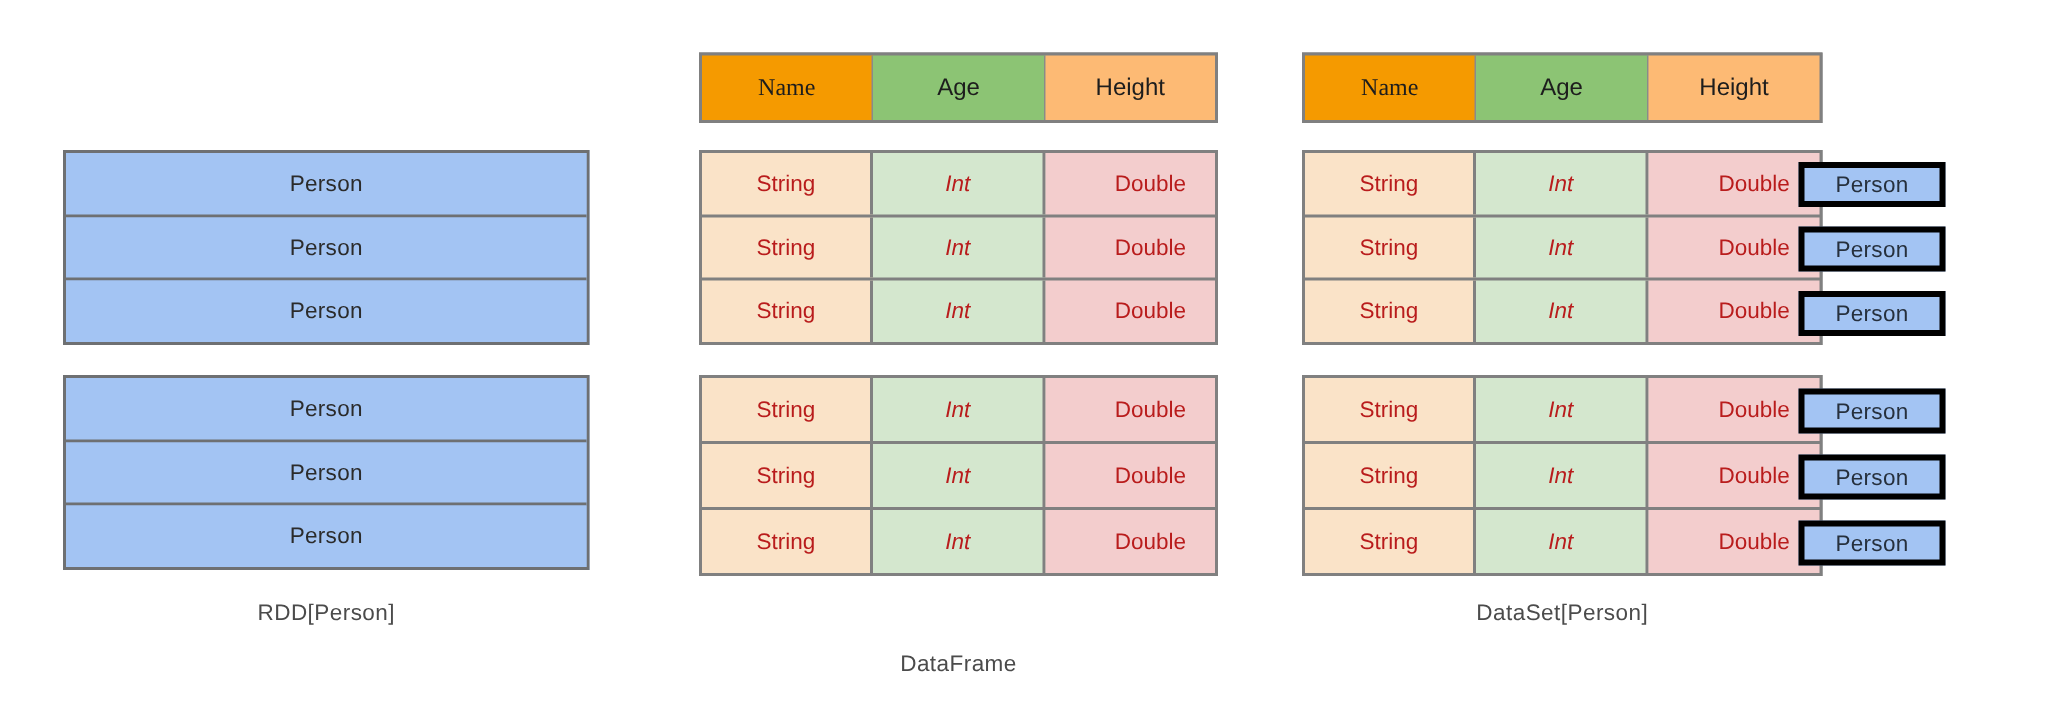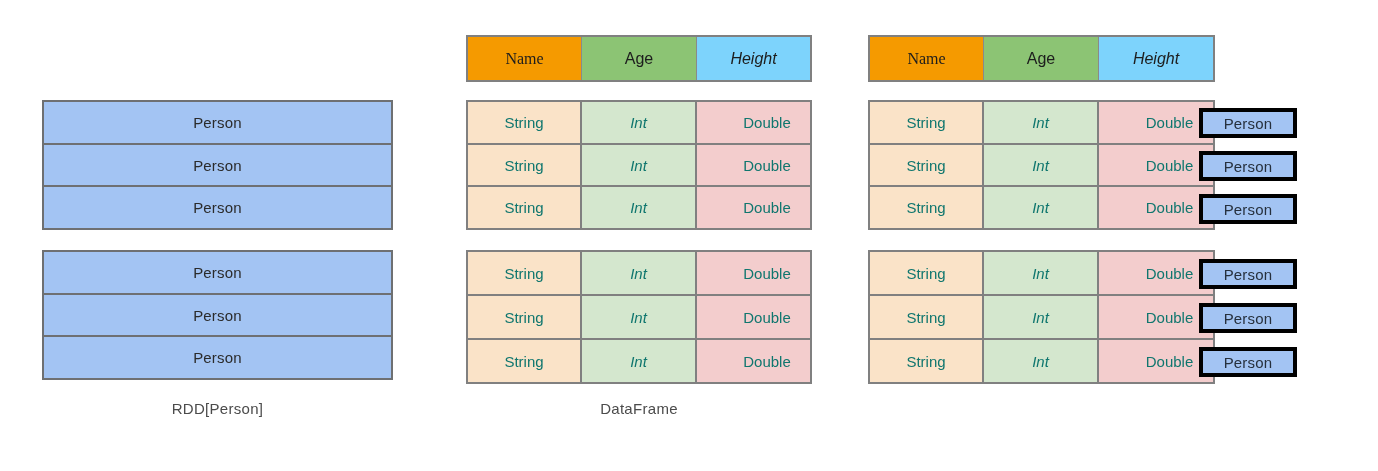--- a/index.html
+++ b/index.html
@@ -63,21 +63,21 @@
     align-items: center;
     justify-content: center;
     font-size: 16px;
     color: #1d1d1d;
     box-sizing: border-box;
     border-right: 1px solid #8a8a8a;
   }
   .hdr-cell:last-child { border-right: none; }
   .hdr-name   { background: #f59a00; font-family: Liberation Serif, serif; }
   .hdr-age    { background: #8cc474; }
-  .hdr-height { background: #7dd3fc; font-style: italic; }
+  .hdr-height { background: #fdba74; }
 
   .body-block {
     position: absolute;
     border: 2px solid #808080;
     box-sizing: border-box;
     background: #808080;
     display: flex;
     flex-direction: column;
   }
   .body-row {
@@ -85,21 +85,21 @@
     display: flex;
     border-bottom: 2px solid #808080;
     box-sizing: border-box;
   }
   .body-row:last-child { border-bottom: none; }
   .body-cell {
     display: flex;
     align-items: center;
     justify-content: center;
     font-size: 15px;
-    color: #0f766e;
+    color: #b91c1c;
     box-sizing: border-box;
     border-right: 2px solid #808080;
   }
   .body-cell:last-child { border-right: none; }
   .cell-string { background: #fae3c8; }
   .cell-int    { background: #d4e7ce; font-style: italic; }
   .cell-double { background: #f3cdcd; padding-left: 27px; }
 
   
   .person-badge {
@@ -230,15 +230,16 @@
   </div>
 
   <div class="person-badge" style="left:1199px; top:108px;">Person</div>
   <div class="person-badge" style="left:1199px; top:151px;">Person</div>
   <div class="person-badge" style="left:1199px; top:194px;">Person</div>
   <div class="person-badge" style="left:1199px; top:259px;">Person</div>
   <div class="person-badge" style="left:1199px; top:303px;">Person</div>
   <div class="person-badge" style="left:1199px; top:347px;">Person</div>
 
   <div class="caption" style="left:42px; width:351px;">RDD[Person]</div>
-  <div class="caption" style="left:466px; width:346px;">DataFrame</div>
+  <div class="caption" style="left:466px; width:346px;margin-top:34px;">DataFrame</div>
+  <div class="caption" style="left:868px; width:347px;">DataSet[Person]</div>
 
 </div>
 
 </body></html>

